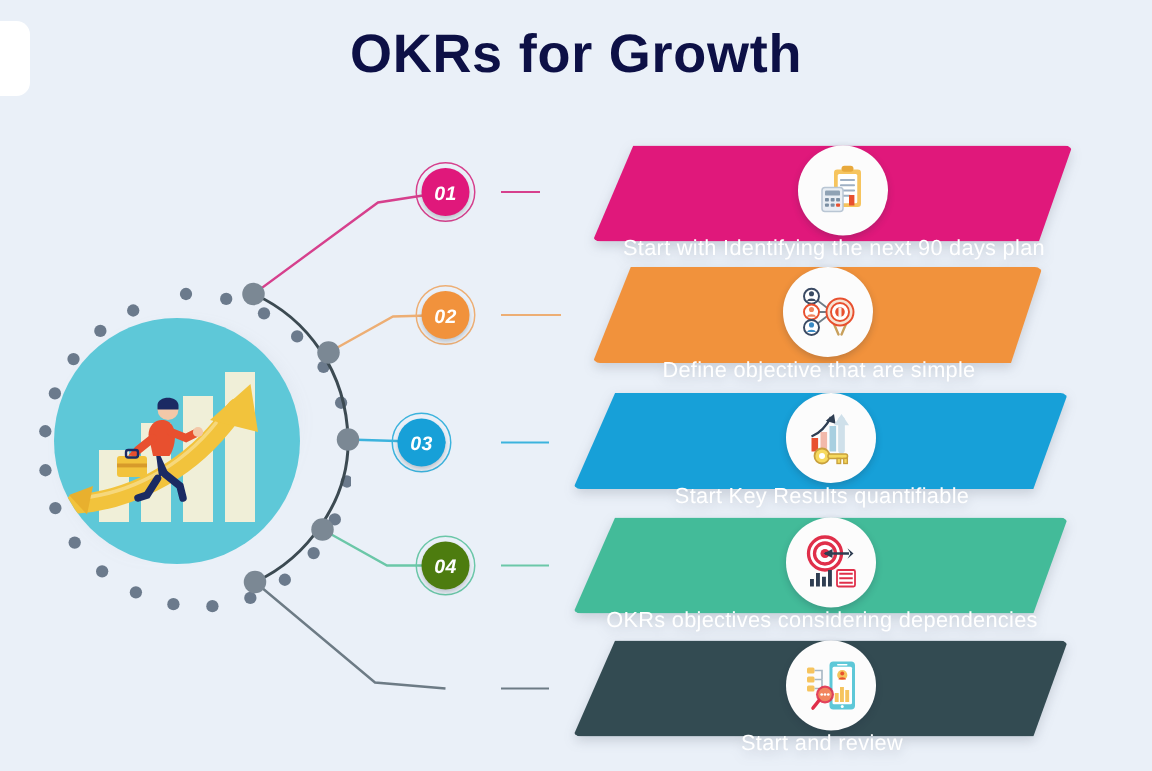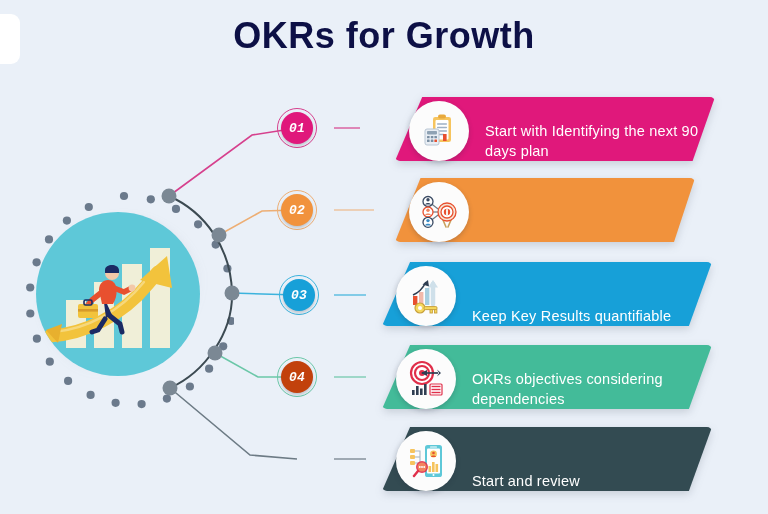--- a/index.html
+++ b/index.html
@@ -44,40 +44,41 @@
     position:absolute;left:22px;top:22px;width:164px;height:164px;border-radius:50%;
     background:#5ec8d8;overflow:hidden;
   }
   .illus-circle svg{display:block;}
 
   
   .network{position:absolute;left:0;top:0;width:768px;height:514px;z-index:4;}
 
   
   .badge{
-    position:absolute;width:40px;height:40px;z-index:7;font-family:Liberation Mono, monospace;
+    position:absolute;width:40px;height:40px;z-index:7;
   }
   .badge .disc{
     position:absolute;left:4px;top:4px;width:32px;height:32px;border-radius:50%;
     display:flex;align-items:center;justify-content:center;
     color:#ffffff;font-size:13px;font-weight:bold;font-style:italic;
     letter-spacing:0.3px;
     box-shadow:0 2px 3px rgba(40,50,60,0.22);
   }
   .badge .ring{
     position:absolute;left:0;top:0;width:38px;height:38px;border-radius:50%;
     border:1px solid rgba(0,0,0,0.25);
   }
 
   
   .banner{
     position:absolute;height:64px;
-    display:flex;align-items:flex-end;
+    display:flex;align-items:center;
     z-index:5;
     filter:drop-shadow(0 3px 4px rgba(60,70,90,0.20));
+    flex-direction:column;
   }
   .banner .shape{
     position:absolute;inset:0;
     clip-path:polygon(8.5% 0, 100% 0, 93% 100%, 0% 100%);
     border-radius:5px;
   }
   .icon-bubble{
     position:relative;z-index:2;
     width:60px;height:60px;border-radius:50%;
     background:#fcfcfc;
@@ -202,27 +203,27 @@
   </svg>
 
   <div class="badge" style="left:277px;top:108px;">
     <div class="ring" style="border-color:#d6408d;"></div>
     <div class="disc" style="background:#e0187b;">01</div>
   </div>
   <div class="badge" style="left:277px;top:190px;">
     <div class="ring" style="border-color:#edae74;"></div>
     <div class="disc" style="background:#f1923c;">02</div>
   </div>
-  <div class="badge" style="left:279px;top:275px;">
+  <div class="badge" style="left:261px;top:275px;">
     <div class="ring" style="border-color:#3cb3dd;"></div>
     <div class="disc" style="background:#17a0d8;">03</div>
   </div>
   <div class="badge" style="left:277px;top:357px;">
     <div class="ring" style="border-color:#6bc7a8;"></div>
-    <div class="disc" style="background:#c2410c;">04</div>
+    <div class="disc" style="background:#4d7c0f;">04</div>
   </div>
 
   <div class="banner" style="left:395px;top:97px;width:320px;">
     <div class="shape" style="background:#e0187b;"></div>
     <div class="icon-bubble">
       <svg width="38" height="38" viewBox="0 0 38 38">
         <rect x="13" y="5" width="18" height="25" rx="2.2" fill="#f6c45e"></rect>
         <rect x="15.5" y="8" width="13" height="19.5" rx="1" fill="#ffffff"></rect>
         <rect x="18" y="2.5" width="8" height="4" rx="2" fill="#e8a93c"></rect>
         <g stroke="#9fb0c4" stroke-width="1.3" stroke-linecap="round">
@@ -269,20 +270,21 @@
         </g>
         <g>
           <path d="M23 27 L 26 34 M31 27 L 28 34" stroke="#c8a05c" stroke-width="1.6" stroke-linecap="round"></path>
           <circle cx="27" cy="19" r="9" fill="#f6e4d4" stroke="#e8502f" stroke-width="1.3"></circle>
           <circle cx="27" cy="19" r="6" fill="#ffffff" stroke="#e8502f" stroke-width="1.3"></circle>
           <circle cx="27" cy="19" r="3.2" fill="#e8502f"></circle>
           <rect x="26" y="16" width="2" height="6.5" rx="0.7" fill="#f7f0e8"></rect>
         </g>
       </svg>
     </div>
+    <div class="label">Define objective that are simple</div>
   </div>
 
   <div class="banner" style="left:382px;top:262px;width:330px;">
     <div class="shape" style="background:#17a0d8;"></div>
     <div class="icon-bubble">
       <svg width="38" height="38" viewBox="0 0 38 38">
         <path d="M6 18 C 11 16, 16 11, 19 5" stroke="#2f3e52" stroke-width="1.6" fill="none"></path>
         <polygon points="21,3 22,9.5 15.5,7.5" fill="#2f3e52"></polygon>
         <g>
           <rect x="6" y="19" width="4.4" height="9" fill="#e8502f"></rect>
@@ -293,21 +295,21 @@
         <polygon points="26,3 31,10.5 21,10.5" fill="#cfe0ea"></polygon>
         <g>
           <circle cx="13" cy="31" r="5" fill="#f6d95e" stroke="#c8a03c" stroke-width="1.2"></circle>
           <circle cx="13" cy="31" r="2" fill="#ffffff"></circle>
           <rect x="17" y="29.6" width="13" height="3" rx="1.2" fill="#f6d95e" stroke="#c8a03c" stroke-width="1"></rect>
           <rect x="23" y="32.6" width="2.4" height="3.4" fill="#f6d95e" stroke="#c8a03c" stroke-width="0.9"></rect>
           <rect x="27.5" y="32.6" width="2.4" height="3.4" fill="#f6d95e" stroke="#c8a03c" stroke-width="0.9"></rect>
         </g>
       </svg>
     </div>
-    <div class="label">Keep Key Results quantifiable</div>
+    <div class="label">Start Key Results quantifiable</div>
   </div>
 
   <div class="banner" style="left:382px;top:345px;width:330px;">
     <div class="shape" style="background:#43bb99;"></div>
     <div class="icon-bubble">
       <svg width="38" height="38" viewBox="0 0 38 38">
         <circle cx="15" cy="13" r="11" fill="#ffffff" stroke="#e02f4a" stroke-width="2.2"></circle>
         <circle cx="15" cy="13" r="7" fill="#ffffff" stroke="#e02f4a" stroke-width="2.2"></circle>
         <circle cx="15" cy="13" r="3" fill="#e02f4a"></circle>
         <line x1="15" y1="13" x2="31" y2="13" stroke="#2f3e52" stroke-width="1.7"></line>

